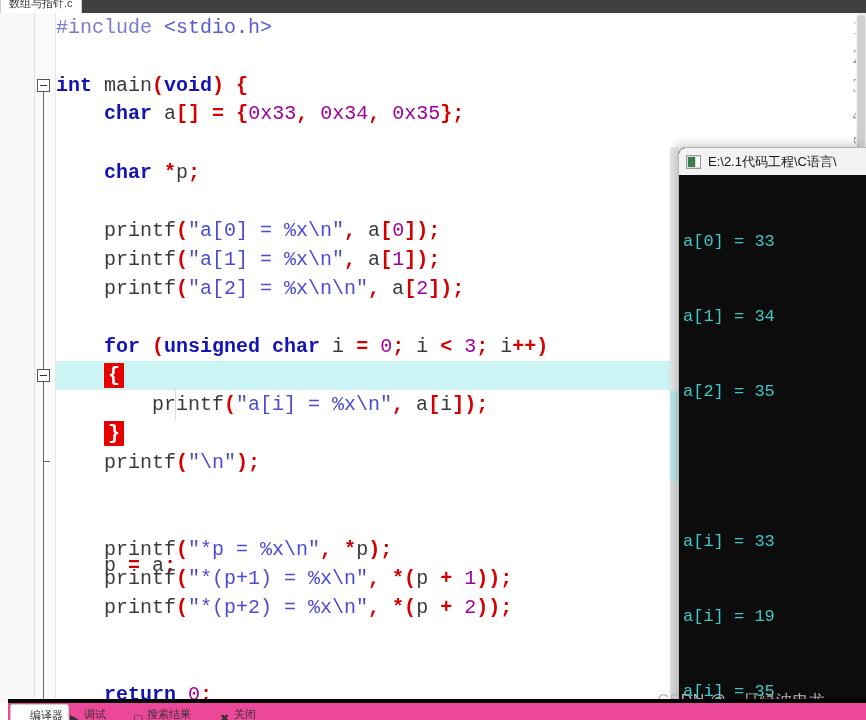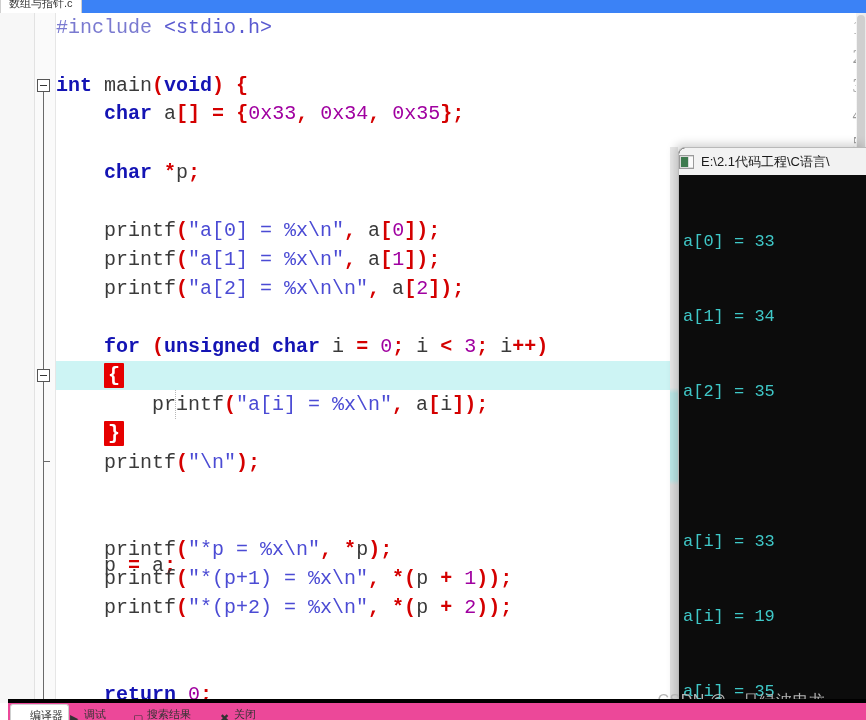--- a/index.html
+++ b/index.html
@@ -6,21 +6,21 @@
   body{
     width:866px;height:720px;overflow:hidden;
     background:#ffffff;
     font-family:"Liberation Sans", sans-serif;
     position:relative;
   }
 
   
   #tabstrip{
     position:absolute;left:0;top:0;width:866px;height:13px;
-    background:#3b82f6;border-bottom:1px solid #d8d8d8;
+    background:#404040;border-bottom:1px solid #d8d8d8;
     overflow:hidden;
   }
   #tab-active{
     position:absolute;left:0;top:-8px;height:21px;
     padding:0 8px;background:#ffffff;
     border:1px solid #d0d0d0;border-bottom:none;
     border-radius:3px 3px 0 0;
     font-size:11px;color:#333;line-height:20px;white-space:nowrap;
   }
 
@@ -113,21 +113,21 @@
     border:1px solid #b9b9b9;border-right:none;border-bottom:none;
     border-radius:7px 0 0 0;
     box-shadow:-3px -3px 10px rgba(0,0,0,0.18);
     overflow:hidden;
     box-sizing:border-box;
   }
   #console-title{
     height:27px;background:#f2f2f2;
     border-bottom:1px solid #d4d4d4;
     border-radius:6px 0 0 0;
-    display:flex;align-items:center;
+    display:flex;align-items:center;padding-left:7px;
     white-space:nowrap;overflow:hidden;
   }
   #console-icon{
     width:15px;height:14px;flex:0 0 auto;margin-right:7px;
     background:#d9d9d9;border:1px solid #9a9a9a;position:relative;box-sizing:border-box;
   }
   #console-icon:before{
     content:"";position:absolute;left:1px;top:1px;width:7px;height:10px;background:#3d7a4e;
   }
   #console-icon:after{

